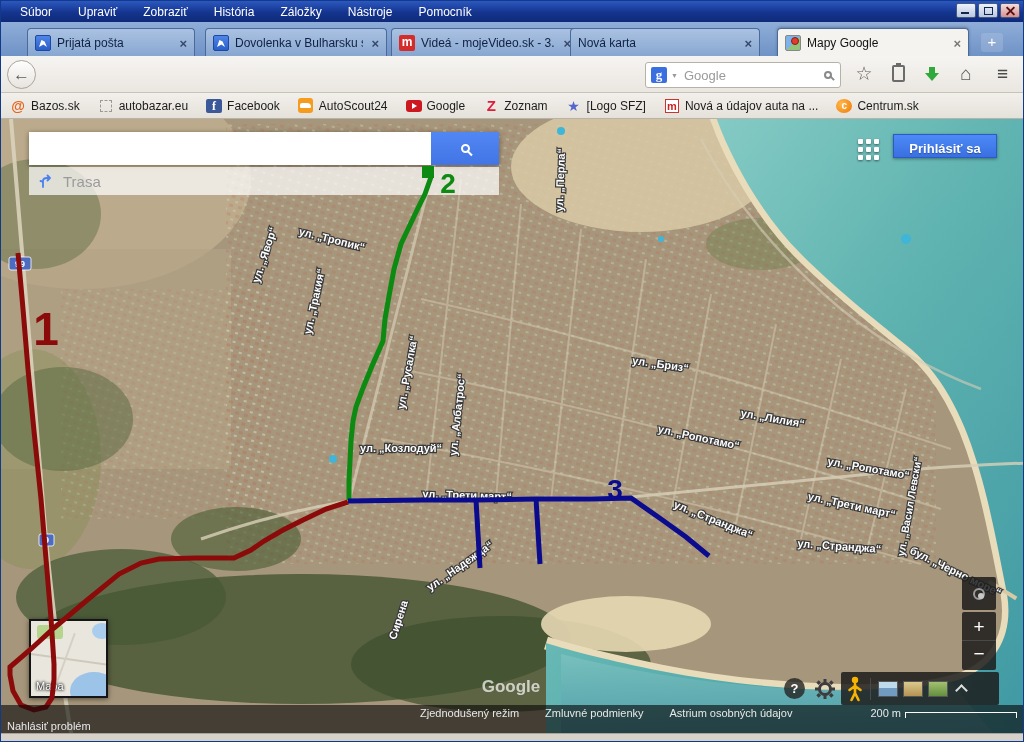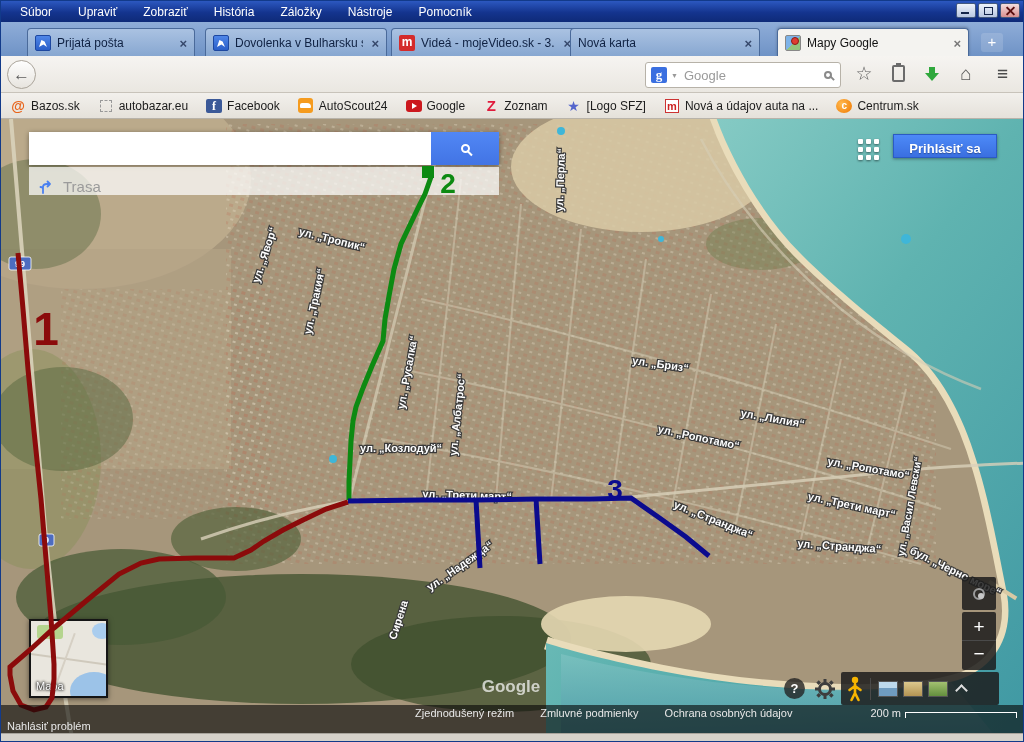--- a/index.html
+++ b/index.html
@@ -103,21 +103,21 @@
   .map-bg,.map-overlay{position:absolute;top:0;left:0;}
   .map-bg{z-index:1;} .map-overlay{z-index:40;pointer-events:none;}
 
   .gsearch{position:absolute;left:28px;top:13px;width:470px;height:33px;background:#fff;
     box-shadow:0 1px 5px rgba(0,0,0,.4);z-index:20;display:flex;}
   .gsearch input{flex:1;border:none;outline:none;font-size:15px;padding:0 10px;font-family:"Liberation Sans",sans-serif;}
   .gsearch-btn{width:68px;height:33px;background:linear-gradient(#5187f5,#4274e4);display:flex;align-items:center;justify-content:center;}
   .mag-w{width:9px;height:9px;border:2px solid #fff;border-radius:50%;position:relative;}
   .mag-w::after{content:'';position:absolute;width:7px;height:2px;background:#fff;transform:rotate(45deg);right:-5px;bottom:-3px;}
   .trasa{position:absolute;left:28px;top:48px;width:470px;height:28px;background:rgba(255,255,255,.72);
-    z-index:20;display:flex;align-items:flex-end;padding:0 10px;gap:8px;color:#9b9b9b;font-size:15px;}
+    z-index:20;display:flex;align-items:center;padding:0 10px;gap:8px;color:#9b9b9b;font-size:15px;}
   .grid-ic{position:absolute;left:857px;top:20px;z-index:20;display:grid;
     grid-template-columns:repeat(3,5px);grid-template-rows:repeat(3,5px);gap:3px;filter:drop-shadow(0 1px 1px rgba(0,0,0,.5));}
   .grid-ic i{background:#fff;border-radius:1px;}
   .signin{position:absolute;left:892px;top:15px;width:104px;height:24px;z-index:20;
     background:linear-gradient(#4d8af8,#3a6fe0);border:1px solid #2b5bc4;border-radius:0;
     color:#fff;font-size:13px;font-weight:bold;text-align:center;line-height:28px;
     box-shadow:0 1px 3px rgba(0,0,0,.4);text-shadow:0 1px 1px rgba(0,0,0,.3);}
 
   .minimap{position:absolute;left:28px;top:500px;width:79px;height:79px;border:2px solid #151515;
     background:#e9e6de;z-index:22;box-shadow:0 1px 5px rgba(0,0,0,.5);overflow:hidden;}
@@ -460,21 +460,21 @@
       <span class="thumb th1"></span>
       <span class="thumb th2"></span>
       <span class="thumb th3"></span>
       <span class="chev"></span>
     </div>
 
     <div class="statusbar">
       <div class="sb-line1">
         <span class="sb-mode">Zjednodušený režim</span>
         <span class="sb-terms">Zmluvné podmienky</span>
-        <span class="sb-priv">Ochrana osobných údajov</span>
+        <span class="sb-priv">Astrium osobných údajov</span>
         <span class="sb-scalewrap">
           <span>200 m</span>
           <span class="scalebar"></span>
         </span>
       </div>
       <div class="sb-line2">
         <span>Nahlásiť problém</span>
       </div>
     </div>
     <div class="bottom-strip"></div>

